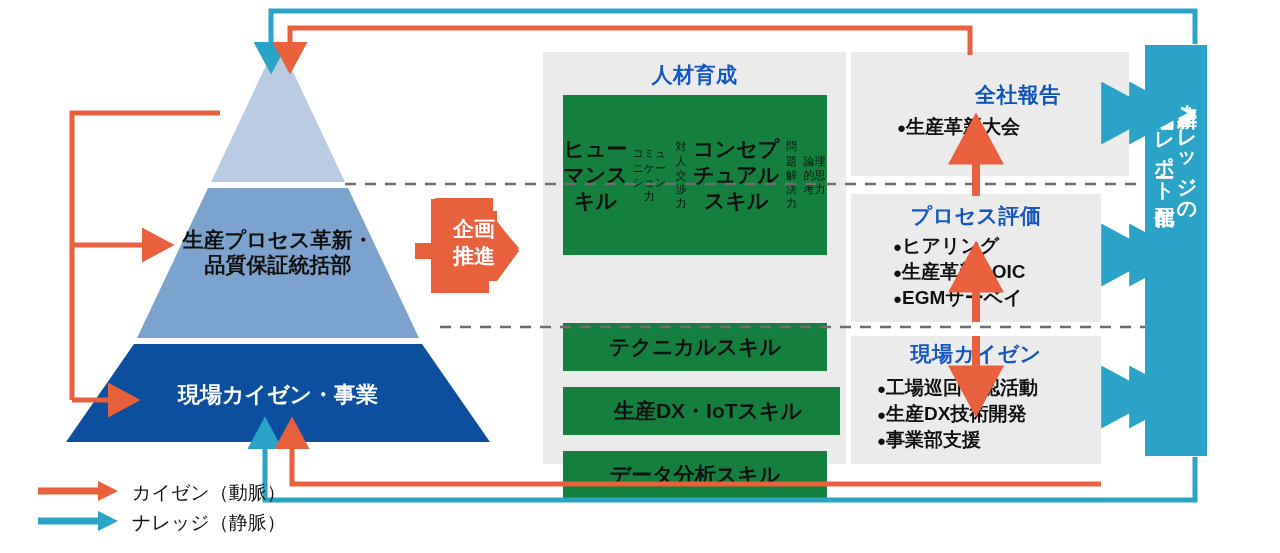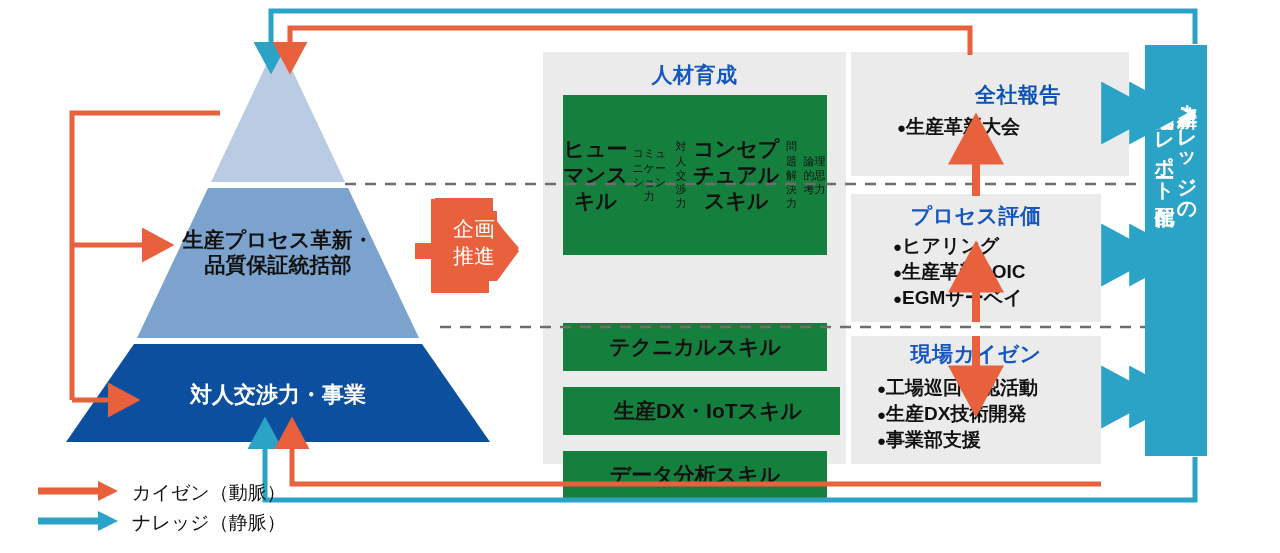--- a/index.html
+++ b/index.html
@@ -40,42 +40,42 @@
   #wires{position:absolute;left:0;top:0;width:1280px;height:553px;}
 
   
   #legend{position:absolute;left:36px;top:478px;width:260px;height:70px;}
   .lg-row{position:relative;height:30px;}
   .lg-txt{position:absolute;left:96px;top:2px;font-size:19px;color:#111;
           font-weight:400;white-space:nowrap;}
 
   
   #kikaku-txt{position:absolute;left:437px;top:215px;width:74px;text-align:center;
-              color:#fff;font-weight:400;font-size:21px;line-height:1.3;}
+              color:#fff;font-weight:700;font-size:21px;line-height:1.3;}
 </style>
 </head>
 <body>
 
 <div id="stage">
 
   <div id="pyramid">
     <svg width="540" height="415" viewBox="0 0 540 415">
 
       <polygon points="278,10 345,152 211,152" fill="#b9cce3"></polygon>
 
       <polygon points="348,158 419,308 137,308 208,158" fill="#7ba3ce"></polygon>
 
       <polygon points="422,314 490,412 66,412 134,314" fill="#0b4f9e"></polygon>
     </svg>
     <div class="pyr-label" style="left:118px;top:198px;width:320px;font-size:21px;">
       <span>生産プロセス革新・</span><br>
       <span>品質保証統括部</span>
     </div>
     <div class="pyr-label white" style="left:118px;top:352px;width:320px;font-size:22px;">
-      <span>対人交渉力・事業</span>
+      <span>現場カイゼン・事業</span>
     </div>
   </div>
 
   <svg style="position:absolute;left:415px;top:196px;" width="120" height="104">
     <polygon points="16,0 74,0 74,12 82,12 82,22 104,52 82,82 74,82 74,94 16,94 16,60 0,60 0,44 16,44" fill="#e8613c" transform="translate(0,3)"></polygon>
     <polygon points="20,2 78,2 78,22 104,52 78,82 20,82" fill="#e8613c"></polygon>
   </svg>
   <div id="kikaku-txt">
     <div>企画</div>
     <div>推進</div>

